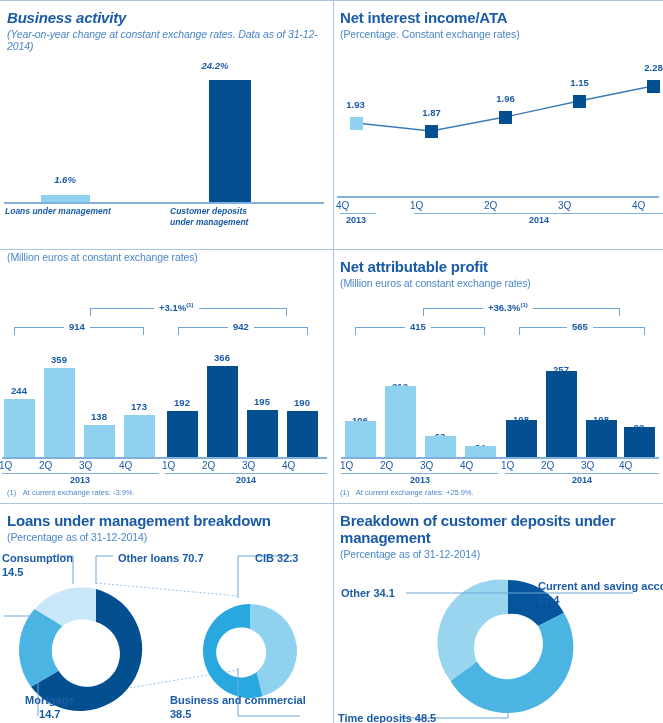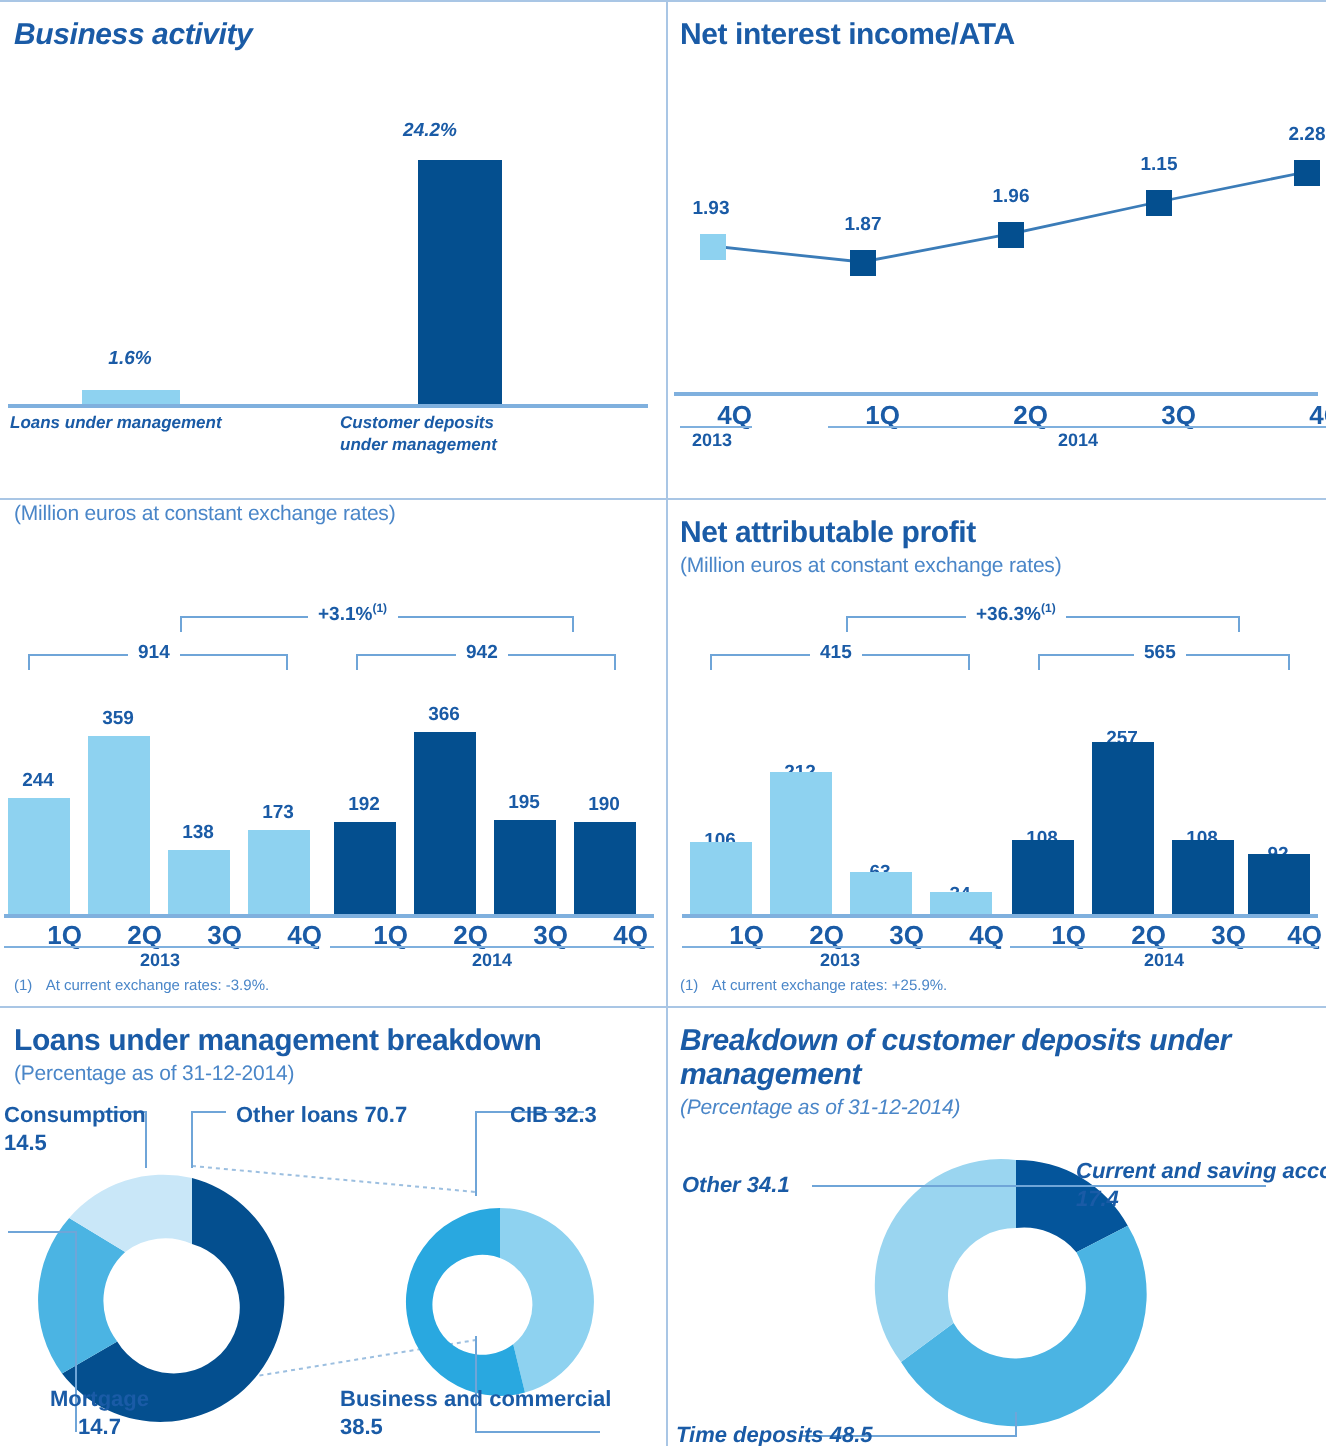--- a/index.html
+++ b/index.html
@@ -21,21 +21,21 @@
   }
   .panel {
     position: absolute;
     box-sizing: border-box;
   }
   .p-tl { left: 0;    top: 0;   width: 333px; height: 249px; font-style: italic; }
   .p-tr { left: 333px; top: 0;  width: 330px; height: 249px; }
   .p-ml { left: 0;    top: 249px; width: 333px; height: 254px; }
   .p-mr { left: 333px; top: 249px; width: 330px; height: 254px; }
   .p-bl { left: 0;    top: 503px; width: 333px; height: 220px; }
-  .p-br { left: 333px; top: 503px; width: 330px; height: 220px; font-style: italic; }
+  .p-br { left: 333px; top: 503px; width: 330px; height: 220px; }
 
   .divider-v {
     position: absolute;
     top: 0;
     bottom: 0;
     left: 333px;
     width: 1px;
     background: #a9c6e5;
   }
   .divider-h {
@@ -98,24 +98,24 @@
     text-align: center;
     white-space: nowrap;
   }
   .axis-line {
     position: absolute;
     height: 1px;
     background: #7fb0de;
   }
   .tick-label {
     position: absolute;
-    font-size: 13px;
-    font-weight: bold;
-    color: #1a5ba6;
-    text-align: right;
+    font-size: 10px;
+    font-weight: normal;
+    color: #1a5ba6;
+    text-align: left;
     white-space: nowrap;
   }
   .cat-label {
     position: absolute;
     font-size: 8.5px;
     font-weight: bold;
     color: #1a5ba6;
     text-align: left;
     line-height: 1.25;
     white-space: nowrap;
@@ -173,20 +173,21 @@
 
 <div class="grid">
 
   <div class="top-rule"></div>
   <div class="divider-v"></div>
   <div class="divider-h dh1"></div>
   <div class="divider-h dh2"></div>
 
   <div class="panel p-tl">
     <div class="title">Business activity</div>
+    <div class="subtitle">(Year-on-year change at constant exchange rates. Data as of 31-12-2014)</div>
 
     <div class="plot" style="top:52px;height:150px;">
 
       <div class="val-label" style="left:35px;top:122px;width:60px;">1.6%</div>
       <div class="bar bar-light" style="left:41px;width:49px;height:7px;bottom:0;"></div>
 
       <div class="val-label" style="left:185px;top:8px;width:60px;">24.2%</div>
       <div class="bar bar-dark" style="left:209px;width:42px;height:122px;bottom:0;"></div>
     </div>
 
@@ -196,20 +197,21 @@
       <span>Loans under management</span>
     </div>
     <div class="cat-label" style="left:170px;top:206px;width:120px;">
       <span>Customer deposits</span><br>
       <span>under management</span>
     </div>
   </div>
 
   <div class="panel p-tr">
     <div class="title">Net interest income/ATA</div>
+    <div class="subtitle">(Percentage. Constant exchange rates)</div>
 
     <div class="plot" style="top:55px;height:140px;">
       <svg width="330" height="140">
         <polyline points="23,68 98,76 172,62 246,46 320,31" fill="none" stroke="#3b7cb8" stroke-width="1.4"></polyline>
       </svg>
       <div class="marker marker-light" style="left:17px;top:62px;"></div>
       <div class="marker marker-dark" style="left:92px;top:70px;"></div>
       <div class="marker marker-dark" style="left:166px;top:56px;"></div>
       <div class="marker marker-dark" style="left:240px;top:40px;"></div>
       <div class="marker marker-dark" style="left:314px;top:25px;"></div>

